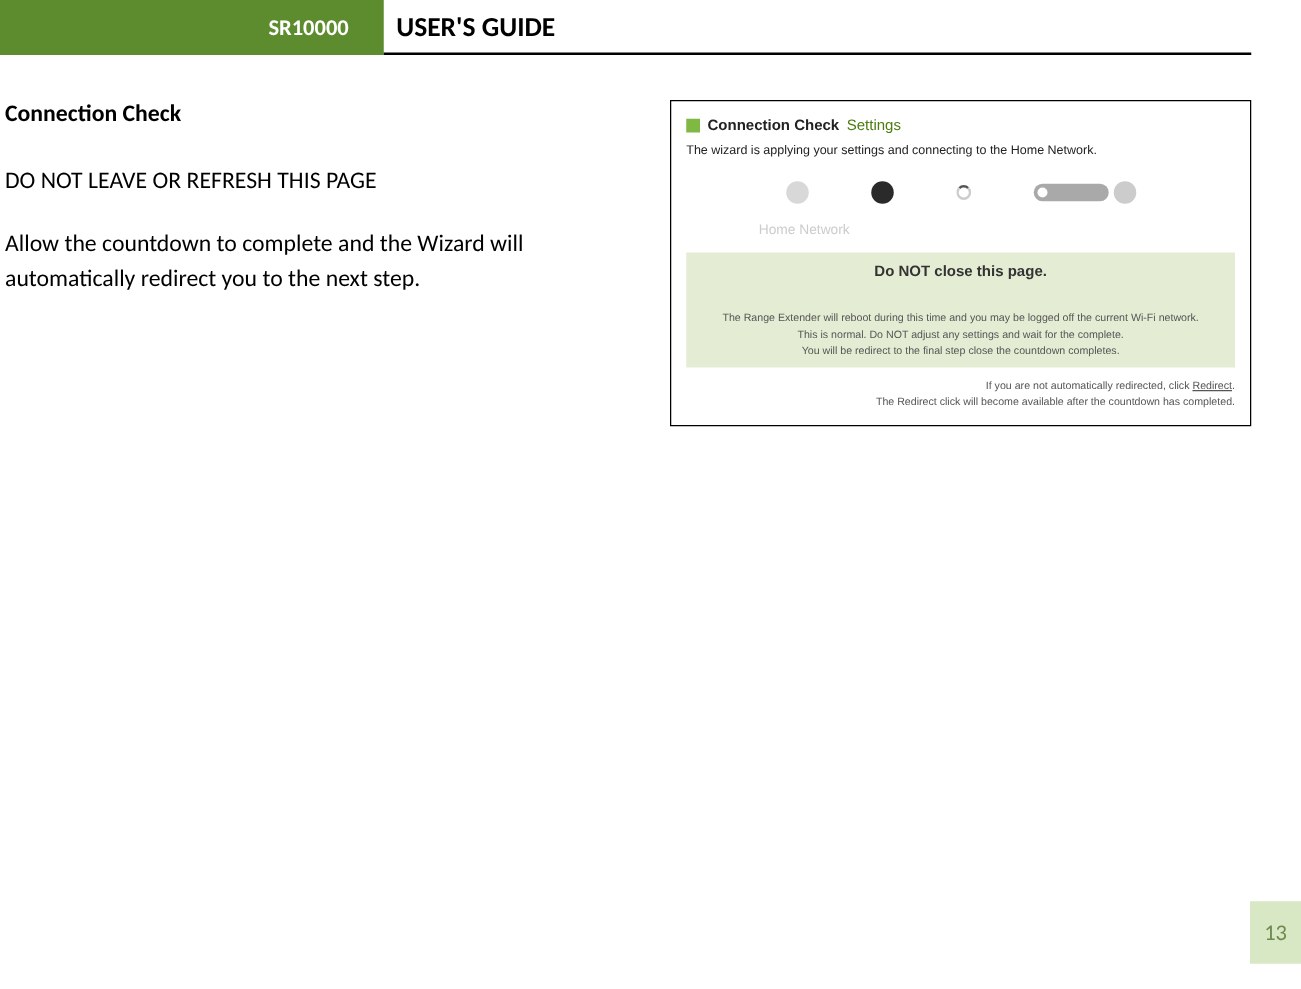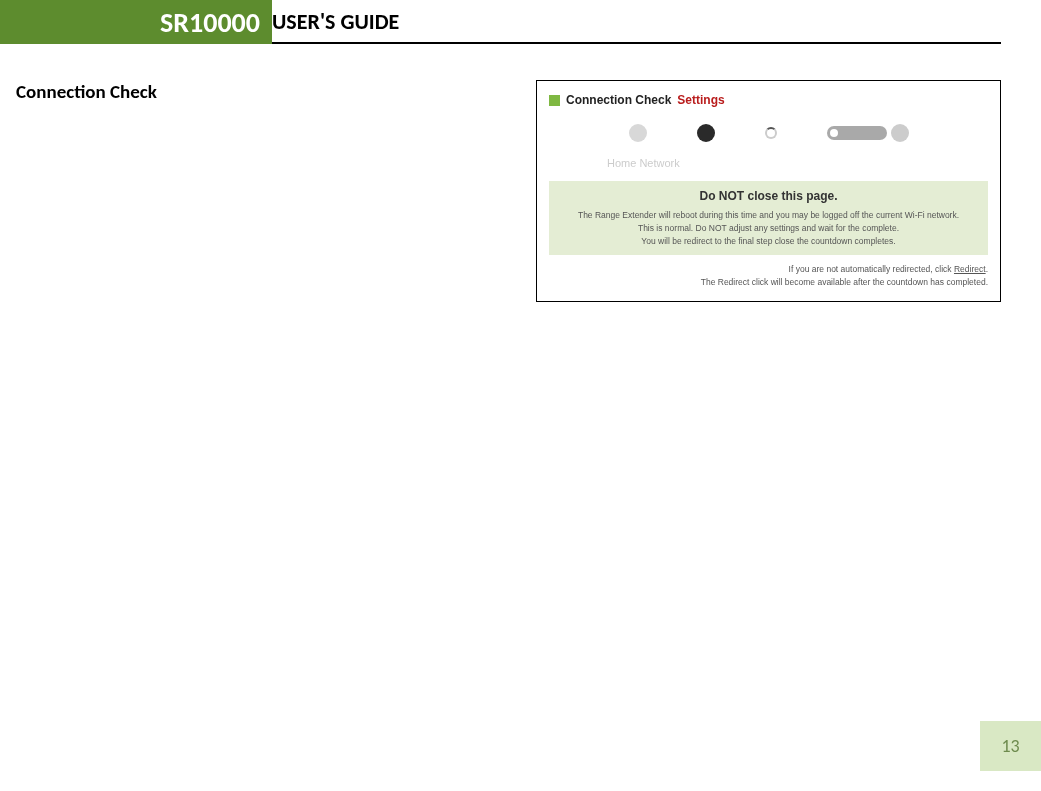--- a/index.html
+++ b/index.html
@@ -15,44 +15,45 @@
     position: absolute;
     top: 0;
     left: 0;
     right: 0;
     height: 44px;
     display: flex;
     align-items: stretch;
   }
   .header-green {
     background: #5d8c2e;
-    width: 272px;
+    width: 307px;
     display: flex;
     align-items: center;
     justify-content: flex-end;
-    padding-right: 12px;
+    padding-right: 28px;
     color: #fff;
     font-weight: bold;
-    font-size: 28px;
+    font-size: 18px;
   }
   .header-title {
     flex: 1;
     display: flex;
     align-items: center;
+    padding-left: 10px;
     font-weight: bold;
     font-size: 22px;
     border-bottom: 2px solid #000;
     margin-right: 40px;
   }
   .content {
     position: absolute;
     top: 80px;
     left: 0;
     right: 0;
-    padding: 0 0 0 16px;
+    padding: 0 0 0 4px;
   }
   .section-title {
     font-weight: bold;
     font-size: 19px;
     margin-bottom: 28px;
   }
   .body-text {
     font-size: 19px;
     line-height: 1.5;
   }
@@ -79,22 +80,22 @@
     width: 11px;
     height: 11px;
     background: #7fb842;
   }
   .ss-title {
     font-size: 12px;
     color: #222;
     font-weight: bold;
   }
   .ss-title-dim {
-    color: #b91c1c;
-    font-weight: bold;
+    color: #4d7c0f;
+    font-weight: normal;
   }
   .ss-desc {
     font-size: 10px;
     color: #222;
     margin-bottom: 10px;
   }
   .ss-diagram {
     height: 36px;
     position: relative;
     display: flex;
@@ -157,40 +158,40 @@
   }
   .ss-notice {
     background: #e4edd4;
     padding: 8px 6px;
     text-align: center;
   }
   .ss-notice-title {
     font-size: 12px;
     font-weight: bold;
     color: #333;
-    margin-bottom: 6px;
+    margin-bottom: 24px;
     text-align: center;
   }
   .ss-notice-body {
     font-size: 8.5px;
     color: #555;
     line-height: 1.5;
   }
   .ss-redirect-note {
     font-size: 8.5px;
     color: #555;
     text-align: right;
     margin-top: 8px;
     line-height: 1.5;
   }
   .page-num-box {
     position: absolute;
     bottom: 20px;
     right: 0;
-    width: 61px;
+    width: 41px;
     height: 50px;
     background: #d9e8c4;
     display: flex;
     align-items: center;
     justify-content: center;
     color: #6e8b4e;
     font-size: 18px;
   }
   .underline { text-decoration: underline; }
   .clearfix::after { content: ''; display: table; clear: both; }
@@ -204,29 +205,32 @@
   </div>
   <div class="header-title">
     <span>USER'S GUIDE</span>
   </div>
 </div>
 
 <div class="content clearfix">
 
   <div class="left-col">
     <div class="section-title">Connection Check</div>
+    <div class="body-text">DO NOT LEAVE OR REFRESH THIS PAGE</div>
     <div style="height:22px"></div>
+    <div class="body-text">Allow the countdown to complete and the Wizard will automatically redirect you to the next step.</div>
   </div>
 
   <div class="screenshot-box">
     <div class="ss-title-row">
       <div class="ss-green-sq"></div>
       <span class="ss-title">Connection Check</span>
       <span class="ss-title ss-title-dim">Settings</span>
     </div>
+    <div class="ss-desc">The wizard is applying your settings and connecting to the Home Network.</div>
 
     <div class="ss-diagram">
       <div class="ss-node"></div>
       <div class="ss-node ss-node-dark"></div>
       <div class="ss-spinner"></div>
       <div class="ss-dim-group">
         <div class="ss-pill"></div>
         <div class="ss-node ss-node-dark" style="opacity:0.6"></div>
       </div>
     </div>

